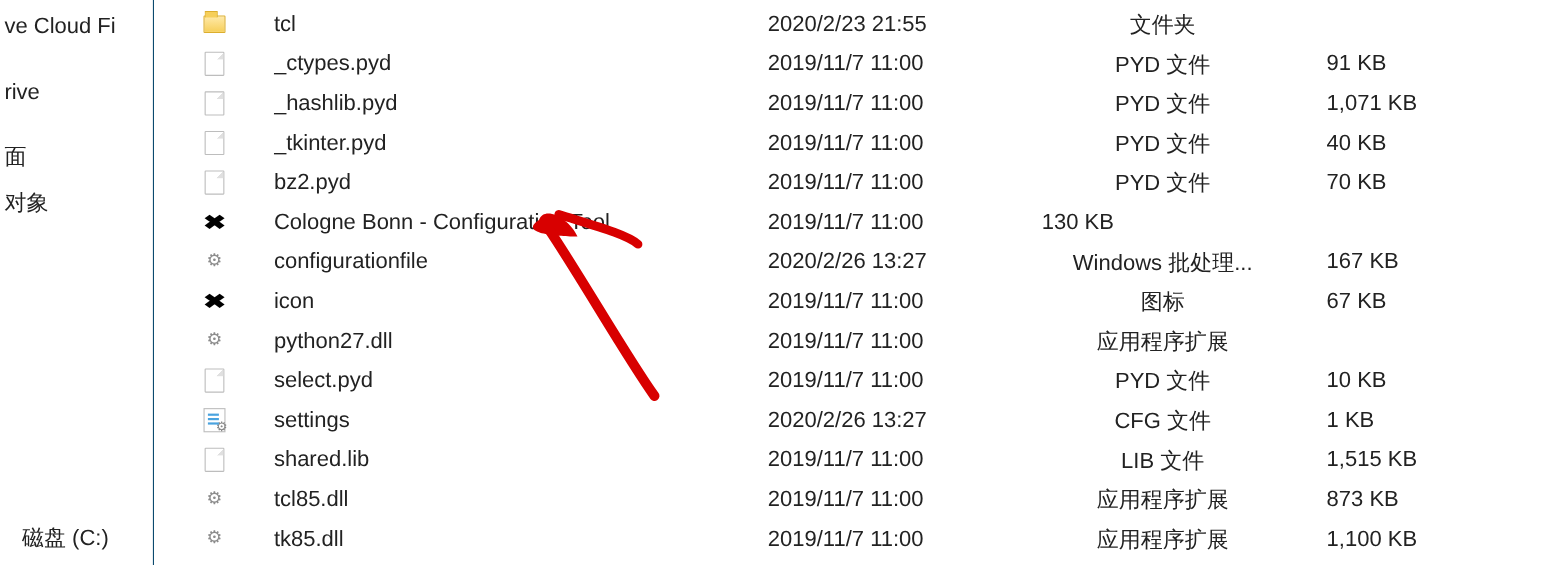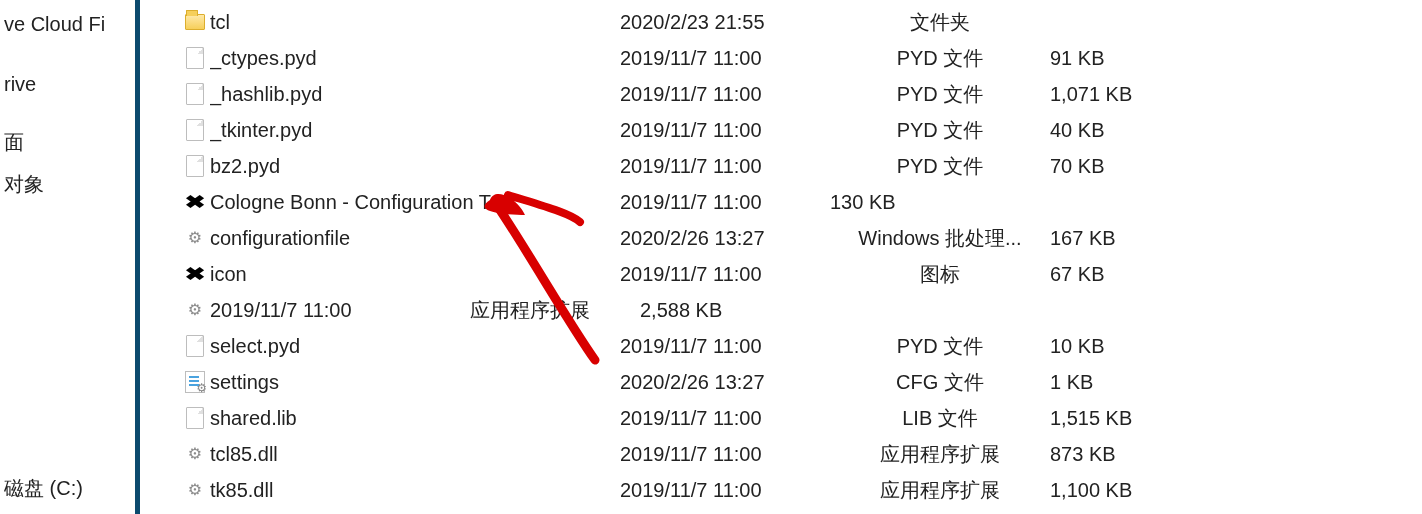--- a/index.html
+++ b/index.html
@@ -13,49 +13,50 @@
     overflow: hidden;
   }
   .container {
     display: flex;
     width: 100%;
     height: 100%;
   }
   .nav-pane {
     width: 140px;
     flex: 0 0 140px;
-    border-right: 5px solid #0c4a6e;
+    border-right: 1px solid #0c4a6e;
     padding-top: 6px;
     position: relative;
   }
   .nav-item {
     height: 36px;
     display: flex;
     align-items: center;
     padding-left: 4px;
     white-space: nowrap;
     overflow: hidden;
   }
   .nav-item.spacer { height: 48px; align-items: center; }
   .nav-item + .nav-item { margin-top: 6px; }
   .nav-group-bottom {
     position: absolute;
-    left: 0; right: 0;
+    left: 16px; right: 0;
     bottom: 8px;
   }
   .file-pane {
     flex: 1;
     position: relative;
     padding-left: 40px;
     padding-top: 4px;
   }
   .file-row {
     display: flex;
     align-items: center;
     height: 36px;
+    gap: 39px;
   }
   .col-icon {
     width: 30px;
     flex: 0 0 30px;
     display: flex;
     align-items: center;
     justify-content: center;
   }
   .col-name {
     width: 410px;
@@ -274,23 +275,23 @@
           </div>
           <div class="col-name">icon</div>
           <div class="col-date">2019/11/7 11:00</div>
           <div class="col-type">图标</div>
           <div class="col-size">67 KB</div>
         </div>
         <div class="file-row">
           <div class="col-icon">
             <span class="icon icon-gear"></span>
           </div>
+          <div class="col-name">python27.dll</div>
           <div class="col-date">2019/11/7 11:00</div>
           <div class="col-type">应用程序扩展</div>
-          <div class="col-size">2,588 KB</div>
         </div>
         <div class="file-row">
           <div class="col-icon">
             <span class="icon icon-file"></span>
           </div>
           <div class="col-name">select.pyd</div>
           <div class="col-date">2019/11/7 11:00</div>
           <div class="col-type">PYD 文件</div>
           <div class="col-size">10 KB</div>
         </div>

